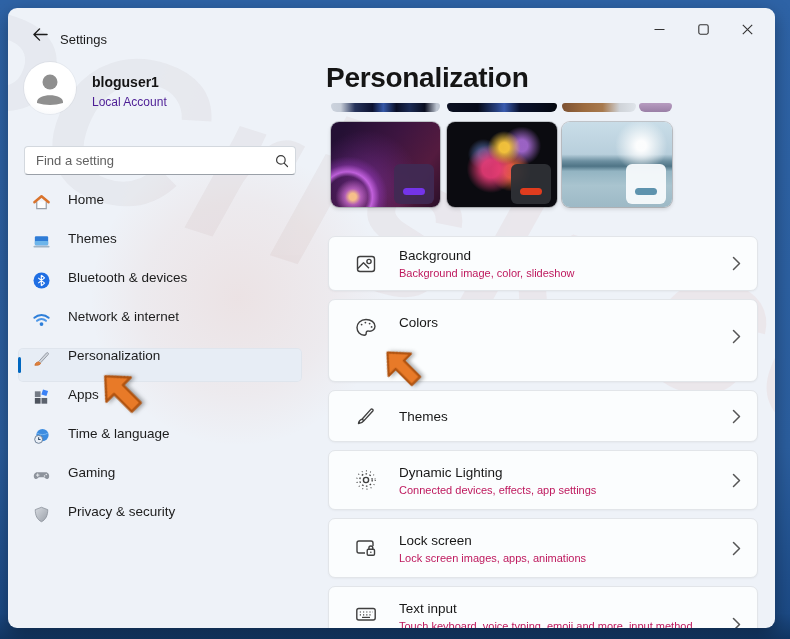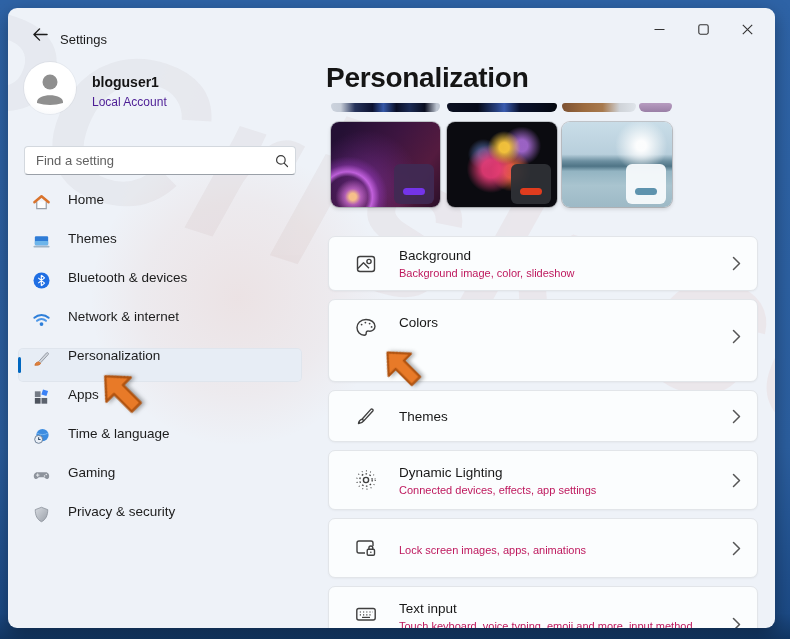--- a/index.html
+++ b/index.html
@@ -341,20 +341,21 @@
       <div class="row r-lock">
         <span class="row-icon">
           <svg width="24" height="24" viewBox="0 0 24 24" fill="none" stroke="#3f3f3f" stroke-width="1.4">
             <path d="M11 17 H5 a2 2 0 0 1 -2 -2 V7 a2 2 0 0 1 2 -2 H17 a2 2 0 0 1 2 2 V10"></path>
             <rect x="13.2" y="13.2" width="7.3" height="6" rx="1.2" fill="#fbfdfe"></rect>
             <path d="M14.9 13.2 V12 a1.95 1.95 0 0 1 3.9 0 V13.2"></path>
             <circle cx="16.85" cy="16.2" r="0.8" fill="#3f3f3f" stroke="none"></circle>
           </svg>
           </span>
         <span class="row-text">
+          <div class="row-title">Lock screen</div>
           <div class="row-sub">Lock screen images, apps, animations</div>
         </span>
         <span class="chev">
           <svg width="9" height="15" viewBox="0 0 9 15">
               <path d="M1.5 1.5 L7.5 7.5 L1.5 13.5" stroke="#565656" stroke-width="1.5" fill="none" stroke-linecap="round" stroke-linejoin="round"></path>
             </svg>
           </span>
       </div>
 
       <div class="row r-text">

